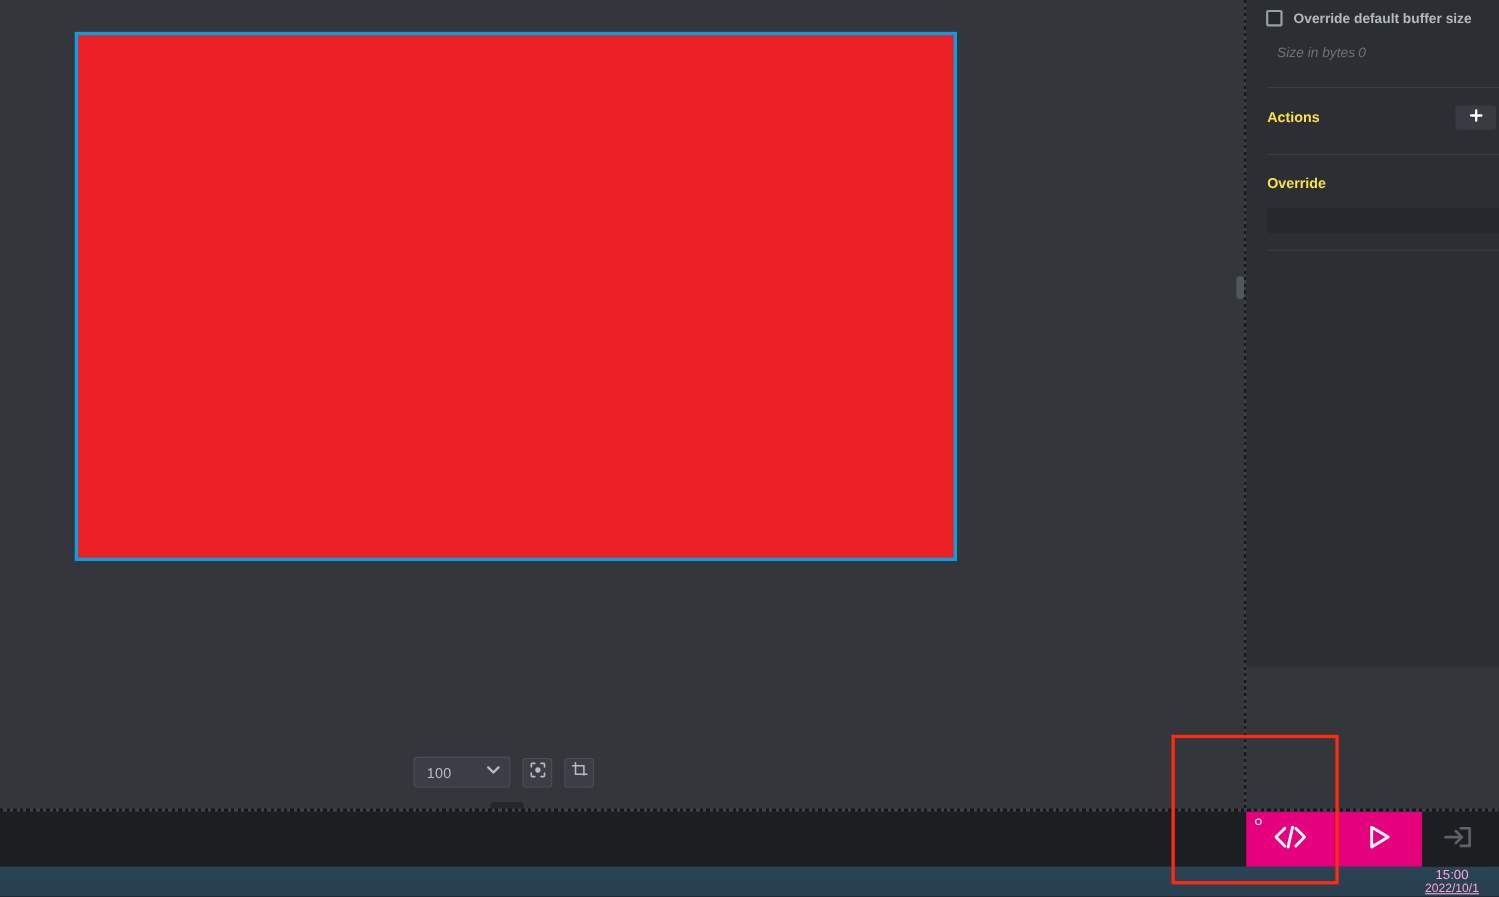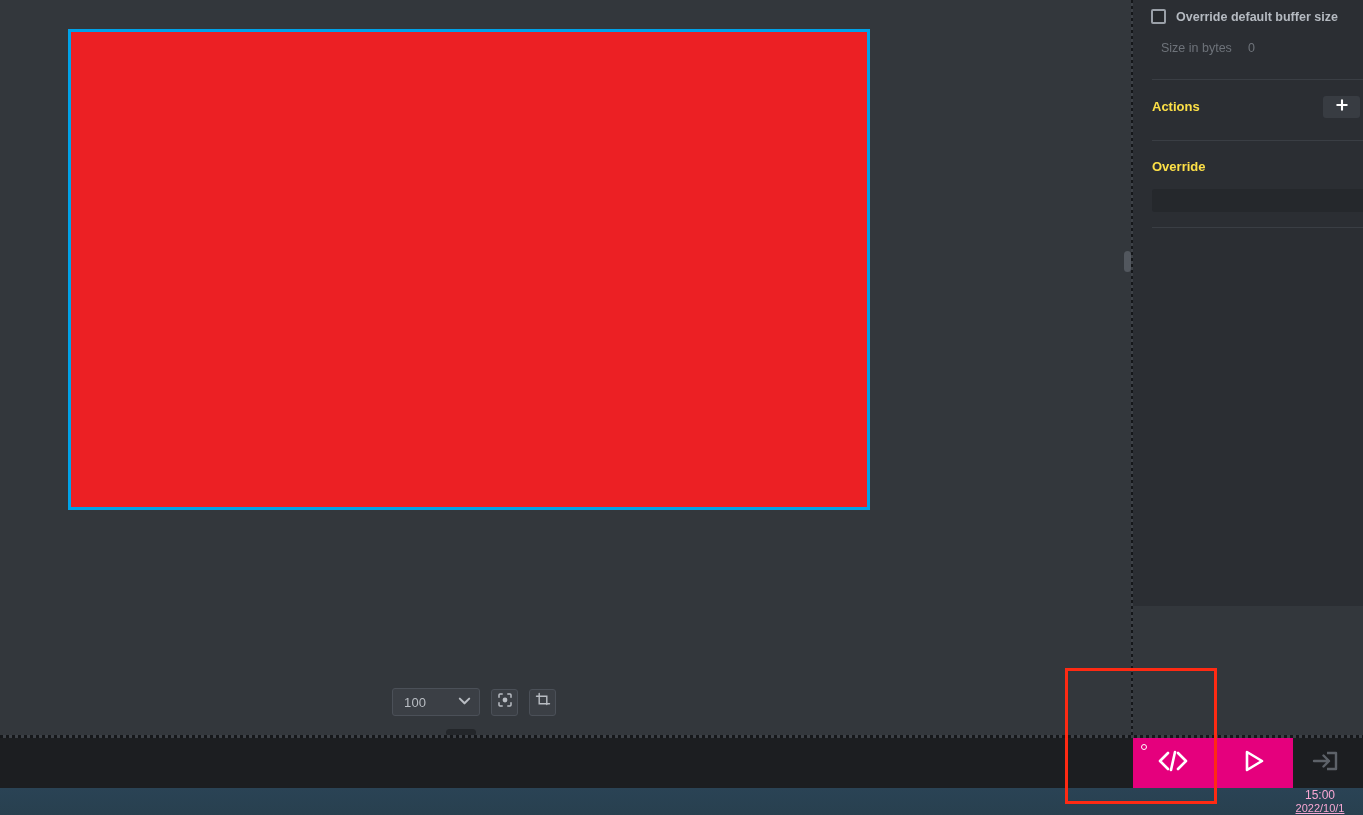--- a/index.html
+++ b/index.html
@@ -52,21 +52,20 @@
     width: 88px;
     height: 28px;
     background: #3b3f45;
     border: 1px solid #4b5058;
     border-radius: 3px;
     display: flex;
     align-items: center;
     justify-content: space-between;
     padding: 0 7px 0 11px;
     box-sizing: border-box;
-    margin-left: 16px;
   }
   .zoom-select .zv {
     color: #b9bdc3;
     font-size: 13px;
     letter-spacing: .2px;
   }
   .tb-btn {
     width: 27px;
     height: 27px;
     background: #3b3f45;
@@ -153,21 +152,22 @@
     font-size: 12.5px;
     font-weight: bold;
     white-space: nowrap;
   }
   .insp-sub {
     position: absolute;
     left: 28px;
     top: 41px;
     display: flex;
     align-items: flex-end;
-    gap: 16px;
+    gap: 3px;
+    font-style: italic;
   }
   .insp-sub .k {
     color: #6e737a;
     font-size: 12.5px;
   }
   .insp-sub .v {
     color: #6e737a;
     font-size: 12.5px;
   }
   .insp-divider {

